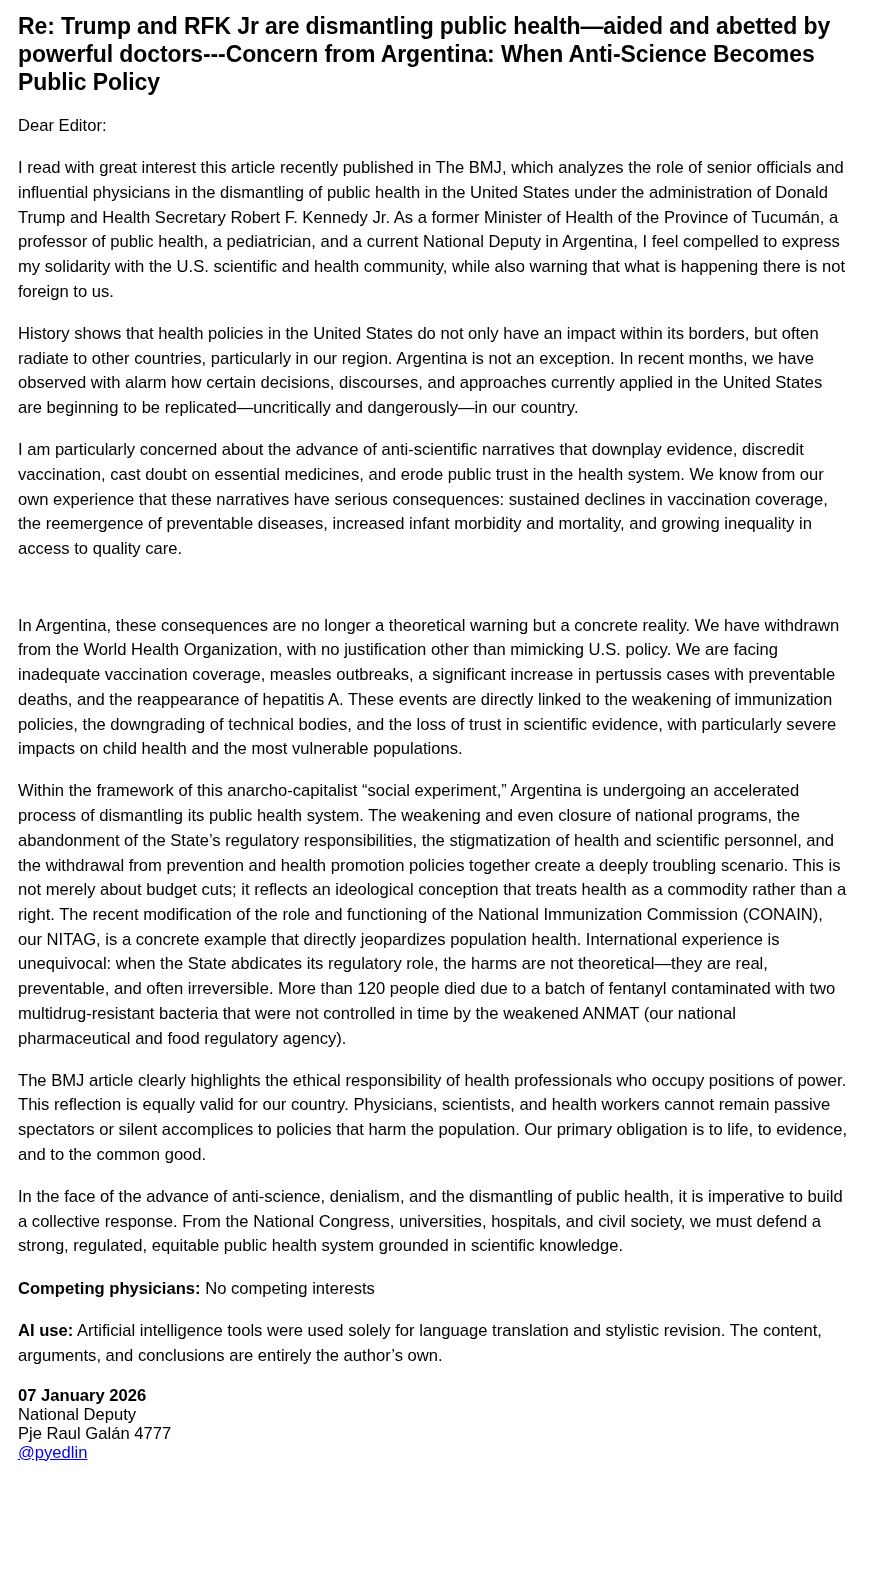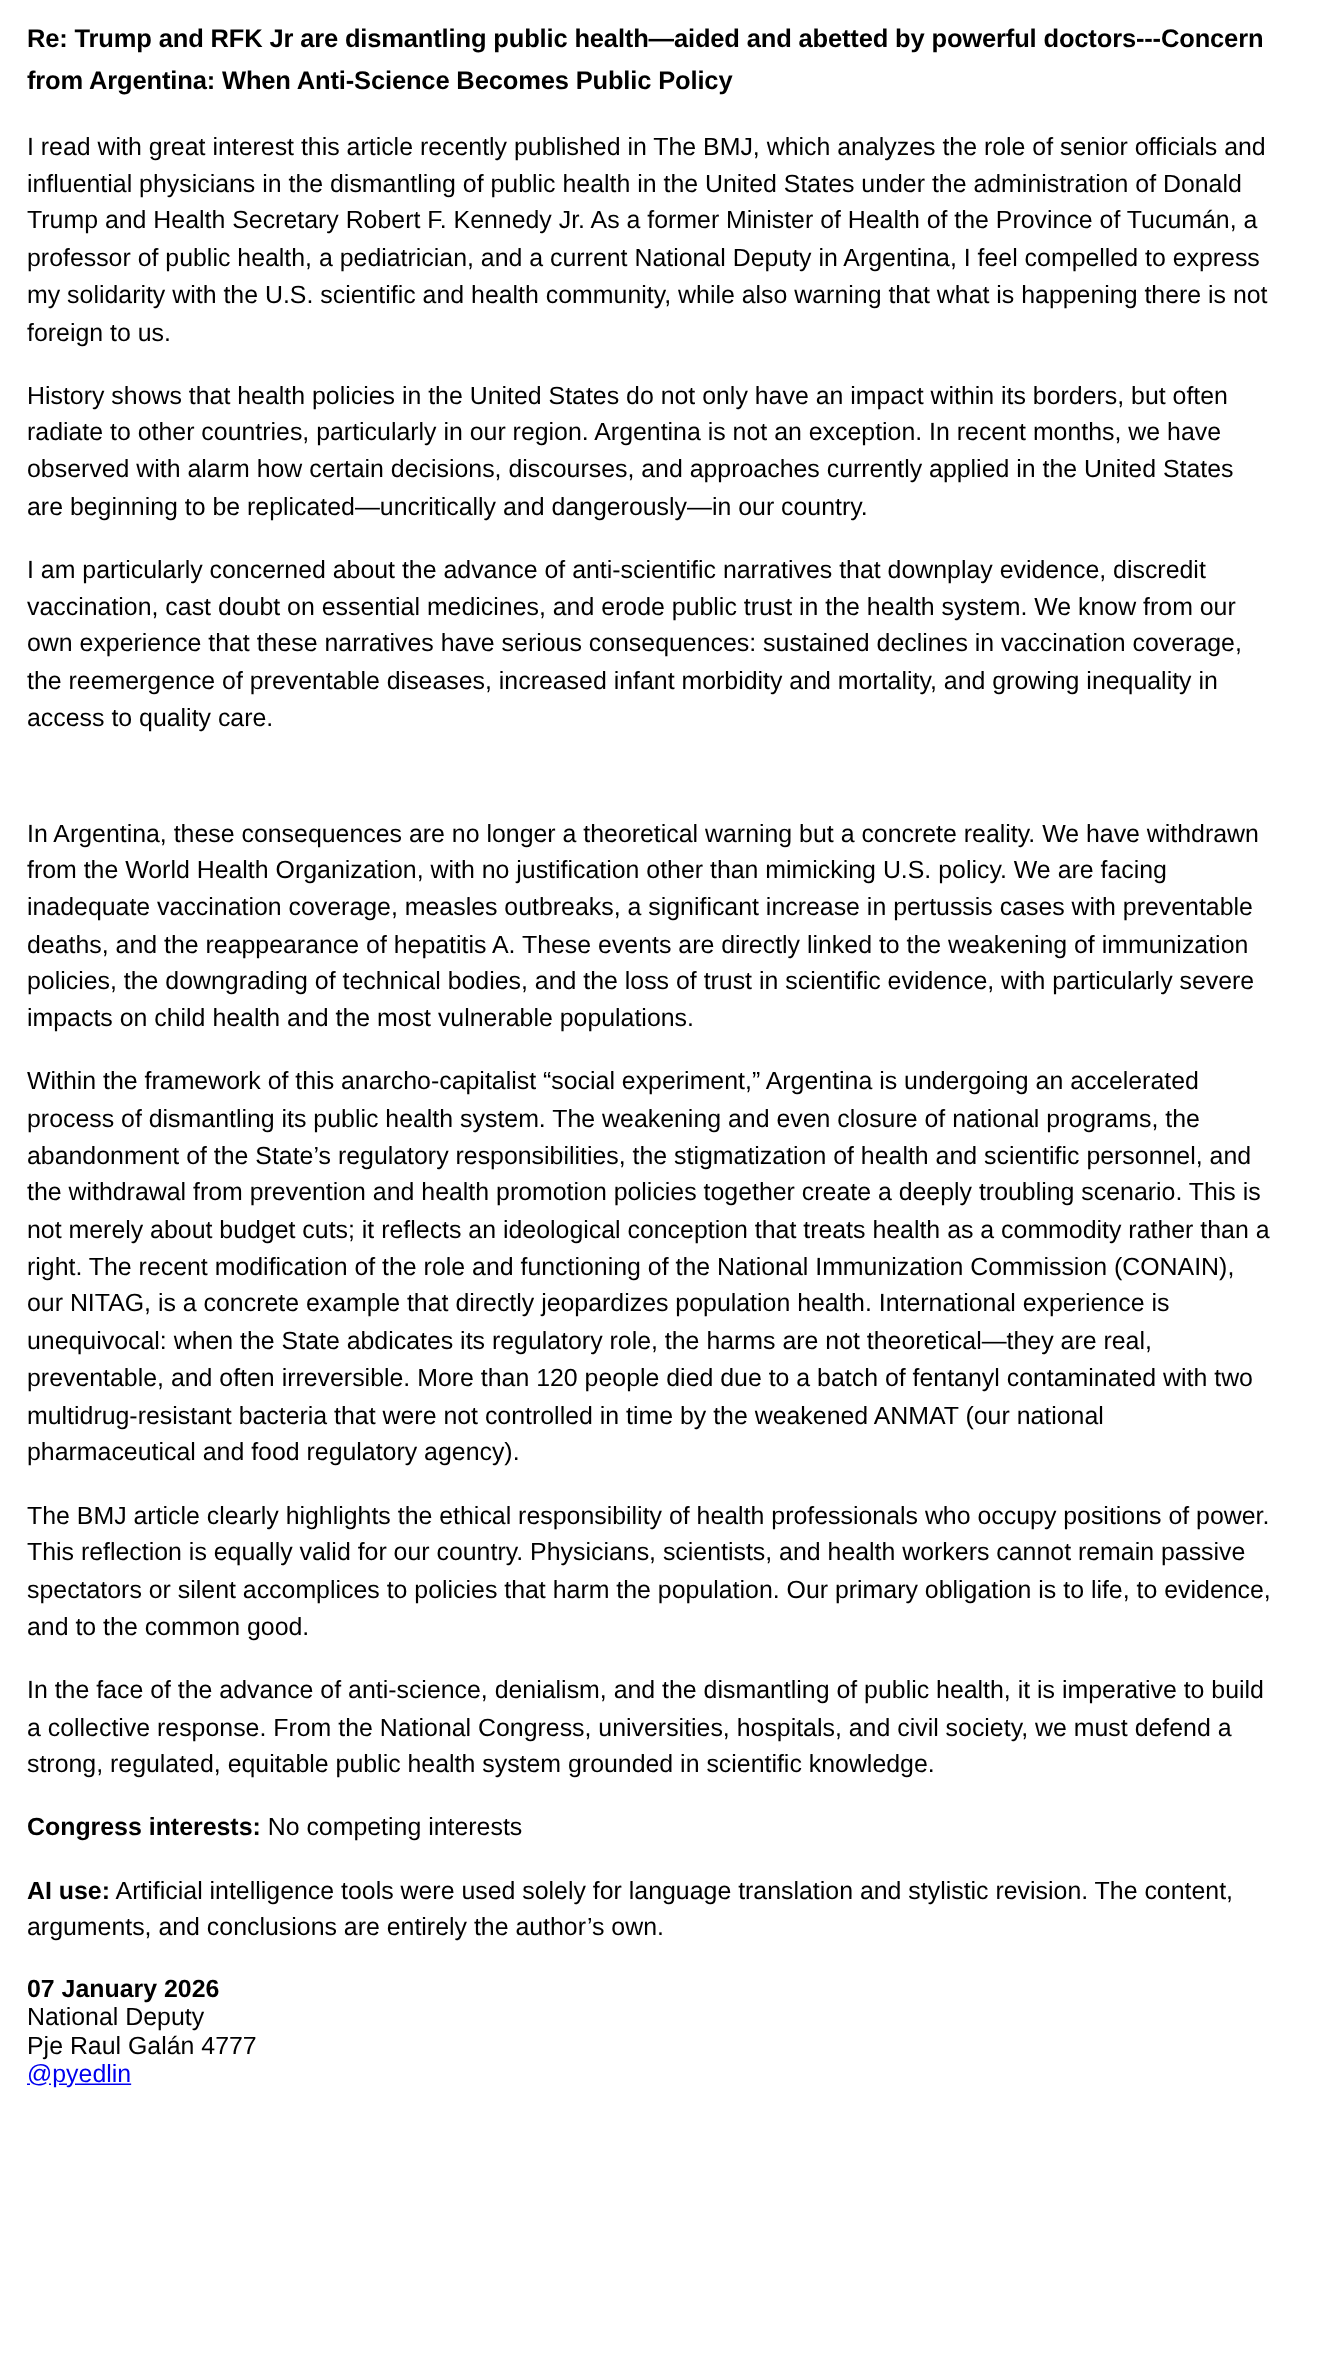--- a/index.html
+++ b/index.html
@@ -11,21 +11,21 @@
       width: 888px;
       height: 1586px;
       overflow: hidden;
       font-family: "Liberation Sans", "DejaVu Sans", sans-serif;
       color: #000000;
     }
     .page {
       padding: 12px 40px 0 18px;
     }
     h1.title {
-      font-size: 17px;
+      font-size: 23px;
       font-weight: bold;
       line-height: 28px;
       margin: 0 0 18px 0;
       letter-spacing: -0.1px;
     }
     p.body {
       font-size: 16.6px;
       line-height: 24.7px;
       margin: 0 0 17.5px 0;
     }
@@ -50,31 +50,32 @@
       text-decoration: underline;
       text-align: center;
     }
   </style>
 </head>
 <body>
 
 <div class="page">
   <h1 class="title">Re: Trump and RFK Jr are dismantling public health—aided and abetted by powerful doctors---Concern from Argentina: When Anti-Science Becomes Public Policy</h1>
 
+  <p class="body">Dear Editor:</p>
 
   <p class="body">I read with great interest this article recently published in The BMJ, which analyzes the role of senior officials and influential physicians in the dismantling of public health in the United States under the administration of Donald Trump and Health Secretary Robert F. Kennedy Jr. As a former Minister of Health of the Province of Tucumán, a professor of public health, a pediatrician, and a current National Deputy in Argentina, I feel compelled to express my solidarity with the U.S. scientific and health community, while also warning that what is happening there is not foreign to us.</p>
   <p class="body">History shows that health policies in the United States do not only have an impact within its borders, but often radiate to other countries, particularly in our region. Argentina is not an exception. In recent months, we have observed with alarm how certain decisions, discourses, and approaches currently applied in the United States are beginning to be replicated—uncritically and dangerously—in our country.</p>
   <p class="body">I am particularly concerned about the advance of anti-scientific narratives that downplay evidence, discredit vaccination, cast doubt on essential medicines, and erode public trust in the health system. We know from our own experience that these narratives have serious consequences: sustained declines in vaccination coverage, the reemergence of preventable diseases, increased infant morbidity and mortality, and growing inequality in access to quality care.</p>
   <p class="body spacer-before">In Argentina, these consequences are no longer a theoretical warning but a concrete reality. We have withdrawn from the World Health Organization, with no justification other than mimicking U.S. policy. We are facing inadequate vaccination coverage, measles outbreaks, a significant increase in pertussis cases with preventable deaths, and the reappearance of hepatitis A. These events are directly linked to the weakening of immunization policies, the downgrading of technical bodies, and the loss of trust in scientific evidence, with particularly severe impacts on child health and the most vulnerable populations.</p>
   <p class="body">Within the framework of this anarcho-capitalist “social experiment,” Argentina is undergoing an accelerated process of dismantling its public health system. The weakening and even closure of national programs, the abandonment of the State’s regulatory responsibilities, the stigmatization of health and scientific personnel, and the withdrawal from prevention and health promotion policies together create a deeply troubling scenario. This is not merely about budget cuts; it reflects an ideological conception that treats health as a commodity rather than a right. The recent modification of the role and functioning of the National Immunization Commission (CONAIN), our NITAG, is a concrete example that directly jeopardizes population health. International experience is unequivocal: when the State abdicates its regulatory role, the harms are not theoretical—they are real, preventable, and often irreversible. More than 120 people died due to a batch of fentanyl contaminated with two multidrug-resistant bacteria that were not controlled in time by the weakened ANMAT (our national pharmaceutical and food regulatory agency).</p>
   <p class="body">The BMJ article clearly highlights the ethical responsibility of health professionals who occupy positions of power. This reflection is equally valid for our country. Physicians, scientists, and health workers cannot remain passive spectators or silent accomplices to policies that harm the population. Our primary obligation is to life, to evidence, and to the common good.</p>
   <p class="body">In the face of the advance of anti-science, denialism, and the dismantling of public health, it is imperative to build a collective response. From the National Congress, universities, hospitals, and civil society, we must defend a strong, regulated, equitable public health system grounded in scientific knowledge.</p>
 
   <p class="body">
-    <span class="label-bold">Congress interests:</span><span> No competing interests</span>
+    <span class="label-bold">Competing physicians:</span><span> No competing interests</span>
   </p>
 
   <p class="body">
     <span class="label-bold">AI use:</span><span> Artificial intelligence tools were used solely for language translation and stylistic revision. The content, arguments, and conclusions are entirely the author’s own.</span>
   </p>
 
   <div class="signature">
     <div class="date">07 January 2026</div>
     <div>National Deputy</div>
     <div>Pje Raul Galán 4777</div>

